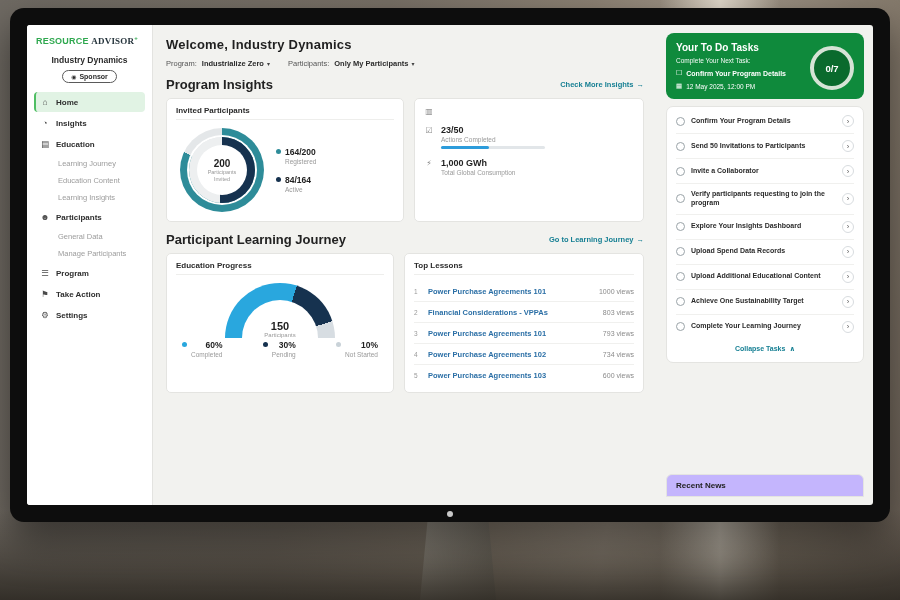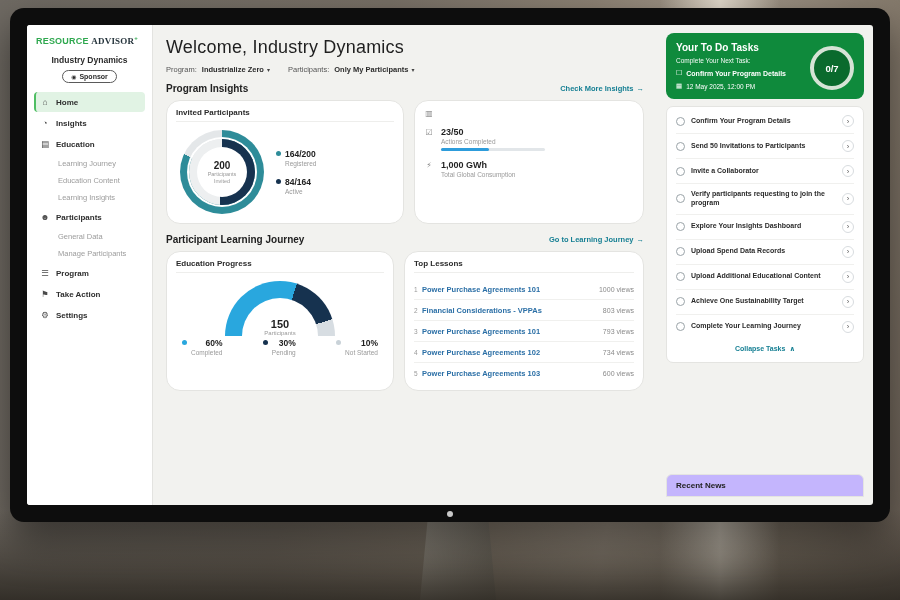--- a/index.html
+++ b/index.html
@@ -36,30 +36,30 @@
     font-size: 7px; color: #2b2b2b; font-weight: bold; }
   .sponsor .ic { font-size: 6px; color: #2b2b2b; }
   .nav-item { display: flex; align-items: center; gap: 6px; padding: 5px 6px;
     font-size: 8px; font-weight: bold; color: #2e2e2e; border-radius: 4px; margin: 1px 0; cursor: pointer; }
   .nav-item .nav-ic { width: 10px; font-size: 8.5px; color: #4a4a4a; text-align: center; }
   .nav-item.active { background: #E1F3E4; border-left: 2px solid #4FBE63; padding-left: 4px; }
   .nav-sub { padding: 4px 6px 4px 24px; font-size: 7.5px; color: #9C9C9C; cursor: pointer; }
 
   
   .main { flex: 1; min-width: 0; padding: 12px 13px 8px; }
-  .welcome { font-size: 18px; font-weight: normal; color: #1f1f1f; letter-spacing: .2px; }
+  .welcome { font-size: 13px; font-weight: bold; color: #1f1f1f; letter-spacing: .2px; }
   .filters { display: flex; align-items: center; gap: 5px; margin: 7px 0 9px; font-size: 7.5px; color: #555; }
   .f-sel { display: flex; align-items: center; gap: 3px; font-weight: bold; color: #2b2b2b; cursor: pointer; }
   .f-sel .chev { font-size: 6px; color: #444; }
   .filters .sep { width: 8px; }
   .sec { display: flex; justify-content: space-between; align-items: center; margin: 4px 0 6px; }
-  .sec-title { font-size: 10px; font-weight: bold; color: #222; text-align: center; }
+  .sec-title { font-size: 13px; font-weight: bold; color: #222; text-align: center; }
   .sec-link { font-size: 7.5px; font-weight: bold; color: #157F93; display: flex; gap: 3px; align-items: center; cursor: pointer; }
   .cards { display: flex; gap: 10px; margin-bottom: 10px; align-items: stretch; }
-  .card { background: #fff; border: 1px solid #E4E4E1; border-radius: 14px; padding: 7px 9px; }
+  .card { background: #fff; border: 1px solid #E4E4E1; border-radius: 5px; padding: 7px 9px; }
   .card-title { font-size: 8px; font-weight: bold; color: #2b2b2b; padding-bottom: 4px;
     border-bottom: 1px solid #EEEEEC; margin-bottom: 6px; }
 
   
   .invited { width: 238px; }
   .inv-body { display: flex; align-items: center; gap: 12px; padding: 2px 0 2px 4px; }
   .donut { --p: 0; width: 84px; height: 84px; border-radius: 50%; padding: 9px;
     background: conic-gradient(#2E8C99 0 calc(var(--p) * 1%), #E4E7E9 0); }
   .donut-in { --p: 0; width: 100%; height: 100%; border-radius: 50%; padding: 8px;
     background: conic-gradient(#16324F 0 calc(var(--p) * 1%), #EDEFF0 0); box-shadow: 0 0 0 2px #fff; }
@@ -95,21 +95,21 @@
   .gauge-text { position: absolute; left: 0; right: 0; bottom: 0; text-align: center; z-index: 1; }
   .gauge-val { font-size: 11px; font-weight: bold; color: #1f1f1f; }
   .gauge-lab { font-size: 6px; color: #999; }
   .edu-legend { display: flex; justify-content: space-between; padding: 0 6px; text-align: right; }
   .el-item { display: flex; gap: 4px; align-items: flex-start; }
   .c-teal { background: #2E8C99; } .c-navy { background: #16324F; }
   .c-blue { background: #29A7DE; } .c-greyl { background: #C9D2D8; }
 
   
   .lessons { flex: 1; display: flex; flex-direction: column; }
-  .lesson-row { display: flex; align-items: center; padding: 5.5px 0; border-bottom: 1px solid #F0F0EE; justify-content: space-between; }
+  .lesson-row { display: flex; align-items: center; gap: 6px; padding: 5.5px 0; border-bottom: 1px solid #F0F0EE; justify-content: space-between; }
   .lesson-row:last-child { border-bottom: none; }
   .l-rank { width: 8px; color: #999; font-size: 6.5px; }
   .l-title { flex: 1; color: #2B6FA6; font-weight: bold; font-size: 7.5px; cursor: pointer; }
   .l-views { color: #8a8a8a; font-size: 7px; }
 
   
   .rightpanel { width: 216px; flex-shrink: 0; padding: 8px 9px; display: flex; flex-direction: column; gap: 7px; overflow: hidden; }
   .todo-card { position: relative; background: #0F8A3C; border-radius: 8px; padding: 9px 10px; color: #fff; flex-shrink: 0; }
   .todo-title { font-size: 10px; font-weight: bold; }
   .todo-sub { font-size: 6.5px; margin-top: 4px; opacity: .95; }

